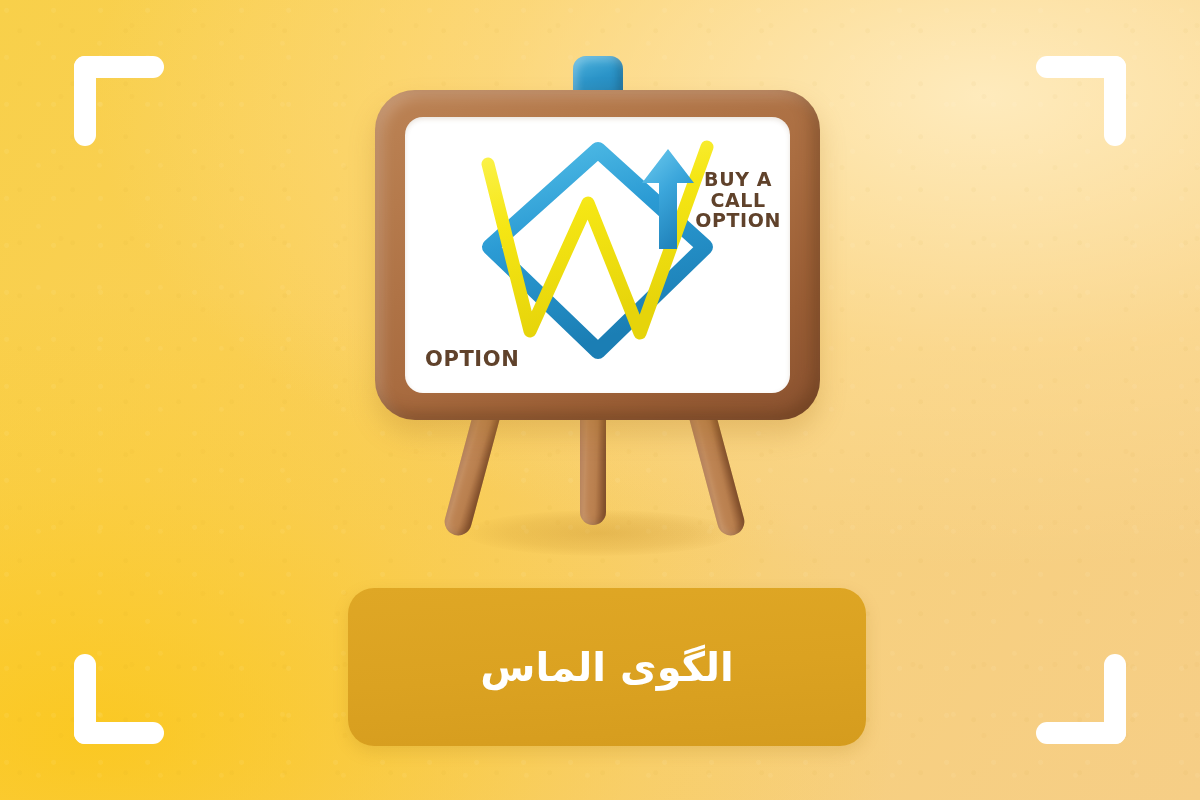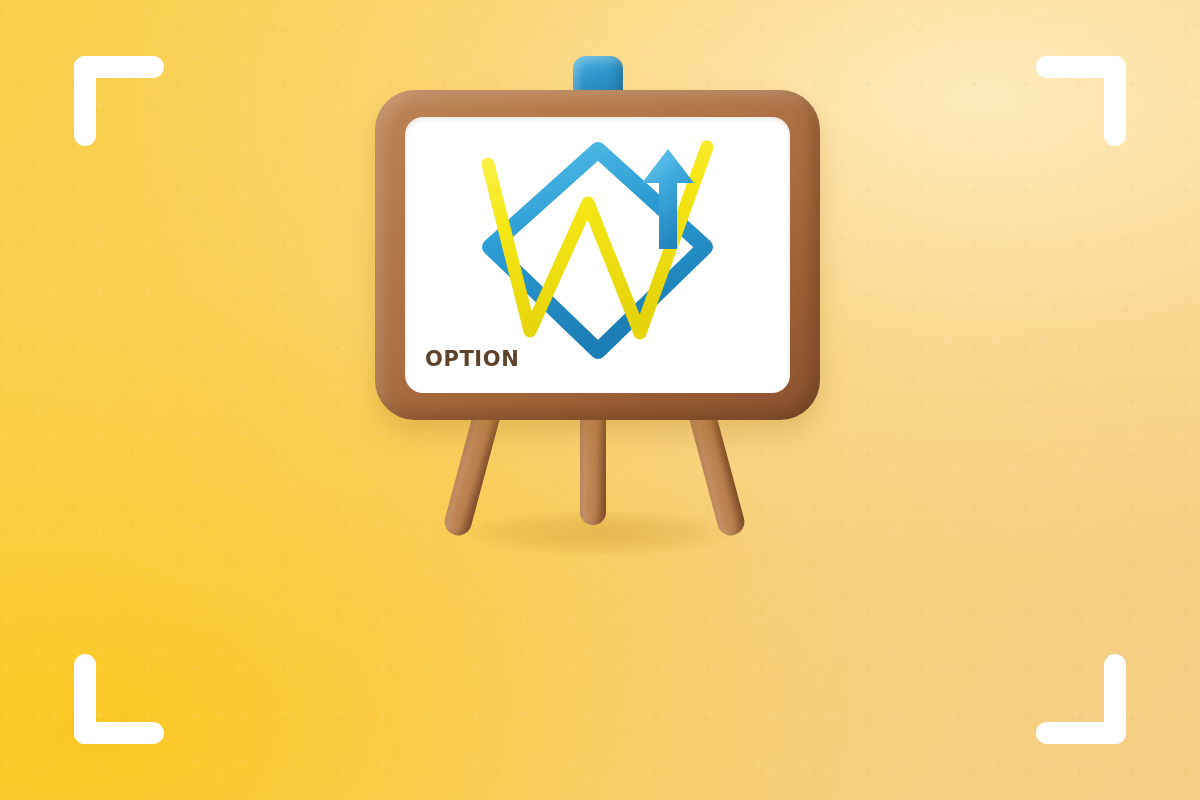--- a/index.html
+++ b/index.html
@@ -253,21 +253,25 @@
 
           <g>
             <path d="M 83 47 L 125 214 L 183 86 L 235 216 L 302 30" fill="none" stroke="url(#yellowGrad)" stroke-width="13" stroke-linejoin="round" stroke-linecap="round"></path>
           </g>
 
           <g>
             <path d="M 254 132 L 254 66 L 237 66 L 263 32 L 289 66 L 272 66 L 272 132 Z" fill="url(#arrowGrad)" stroke="none"></path>
           </g>
         </svg>
 
+        <div class="board-label label-buy">BUY A
+CALL
+OPTION</div>
 
         <div class="board-label label-diamond">OPTION</div>
 
       </div>
     </div>
   </div>
 
+  <button class="caption-button">الگوی الماس</button>
 
 </div>
 
 </body></html>

